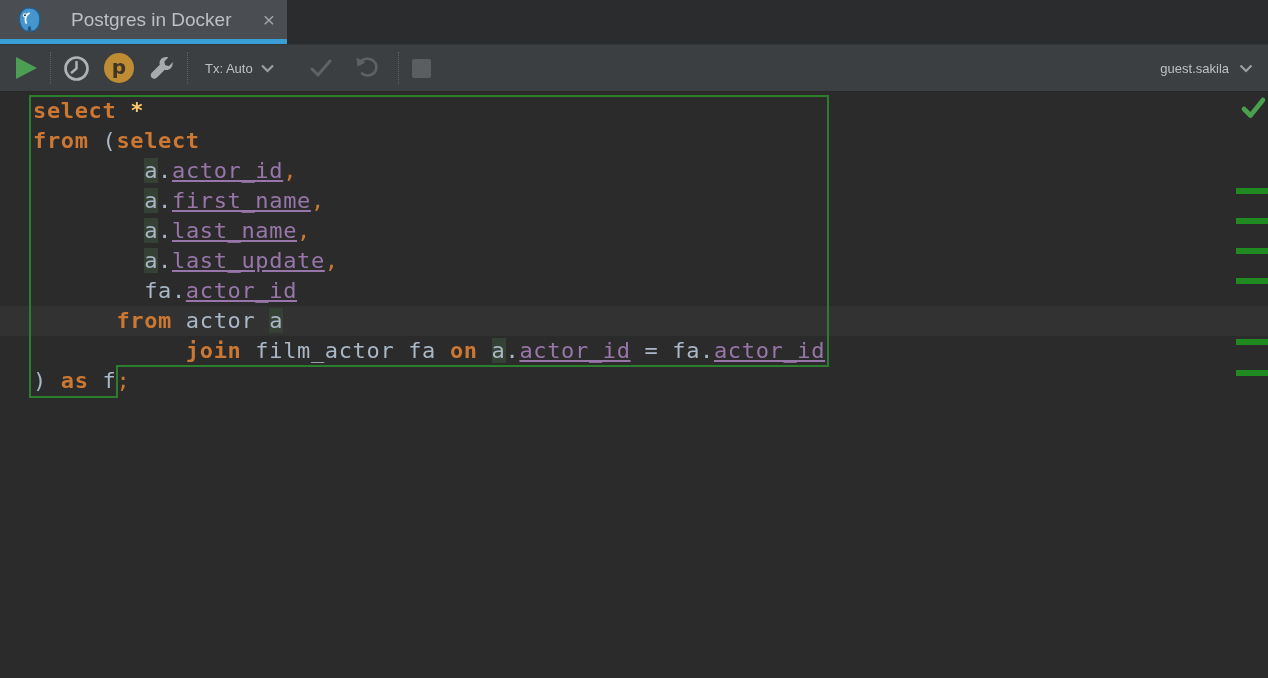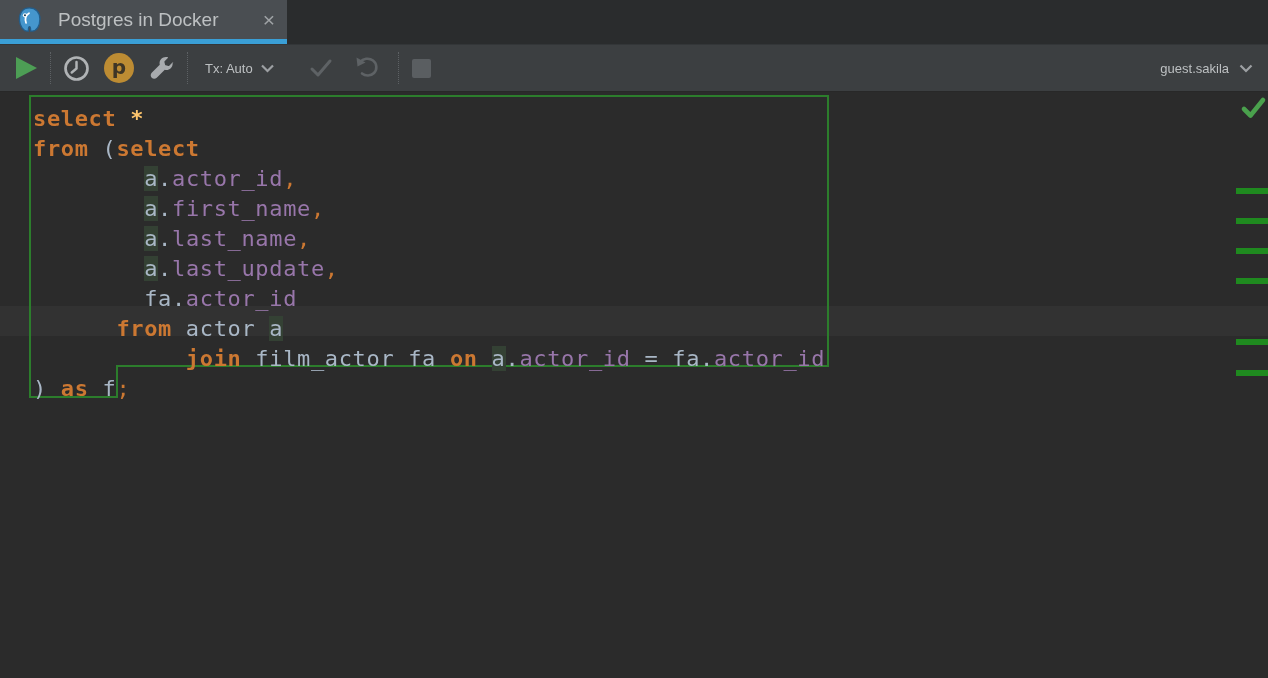--- a/index.html
+++ b/index.html
@@ -11,21 +11,21 @@
   }
   .window { position:relative; width:1268px; height:678px; }
 
   
   .tabbar { position:relative; height:44px; background: var(--tabbar-bg,#2a2c2d); display:flex; }
   .tab {
     width:287px; height:39px; background: var(--tab-bg,#4a4e52);
     display:flex; align-items:center; padding:0 12px 0 16px;
   }
   .tab-underline { position:absolute; left:0; top:39px; width:287px; height:5px; background: var(--tab-underline,#3a9fd6); }
-  .tab-title { color: var(--ui-text,#bdc0c2); font-size:19px; margin-left:15px; white-space:nowrap;text-align:right; }
+  .tab-title { color: var(--ui-text,#bdc0c2); font-size:19px; margin-left:28px; white-space:nowrap;text-align:right; }
   .tab-close { margin-left:auto; color:#9fa3a6; font-size:21px; line-height:21px; cursor:default; }
 
   
   .toolbar {
     height:48px; background: var(--toolbar-bg,#3c3f41);
     border-top:1px solid #333638; border-bottom:1px solid #282828;
     display:flex; align-items:center; padding:0 14px 0 10px;
   }
   .tbtn { display:flex; align-items:center; justify-content:center; }
   .sep { width:1px; height:32px; border-left:1px dotted #5d6164; }
@@ -62,27 +62,27 @@
   
   .editor {
     position:relative; width:1268px; height:586px;
     background: var(--editor-bg,#2b2b2b);
     font-family:"DejaVu Sans Mono", monospace;
     font-size:22px; line-height:30px; letter-spacing:0.65px;
     cursor:text;
   }
   .caret-line { position:absolute; left:0; width:1268px; height:30px; background: var(--caret-line-bg,#323232); }
   .stmt-outline { position:absolute; left:0; top:0; pointer-events:none; }
-  .code { position:absolute; left:33px; top:12px; white-space:pre; }
+  .code { position:absolute; left:33px; top:4px; white-space:pre; }
   .code-line { height:30px; }
   .code span.plain { color: var(--identifier,#a9b7c6); }
   .code span.kw   { color: var(--keyword,#cc7832); font-weight:bold; }
   .code span.pun  { color: var(--keyword,#cc7832); }
   .code span.star { color: var(--asterisk,#ffc66d); font-weight:bold; }
-  .code span.col  { color: var(--column-name,#9876aa); }
+  .code span.col  { color: var(--column-name,#9876aa); text-decoration: underline; }
   .code span.hl   { color: var(--identifier,#a9b7c6); background: var(--usage-highlight-bg,#344134); }
   .inspection-ok { position:absolute; left:1240px; top:3px; }
   .stripe-mark { position:absolute; left:1236px; width:32px; height:6px; background: var(--scrollbar-mark,#1f8a1f); }
 </style>
 </head>
 <body>
 
 <div class="window">
 
   <div class="tabbar">

